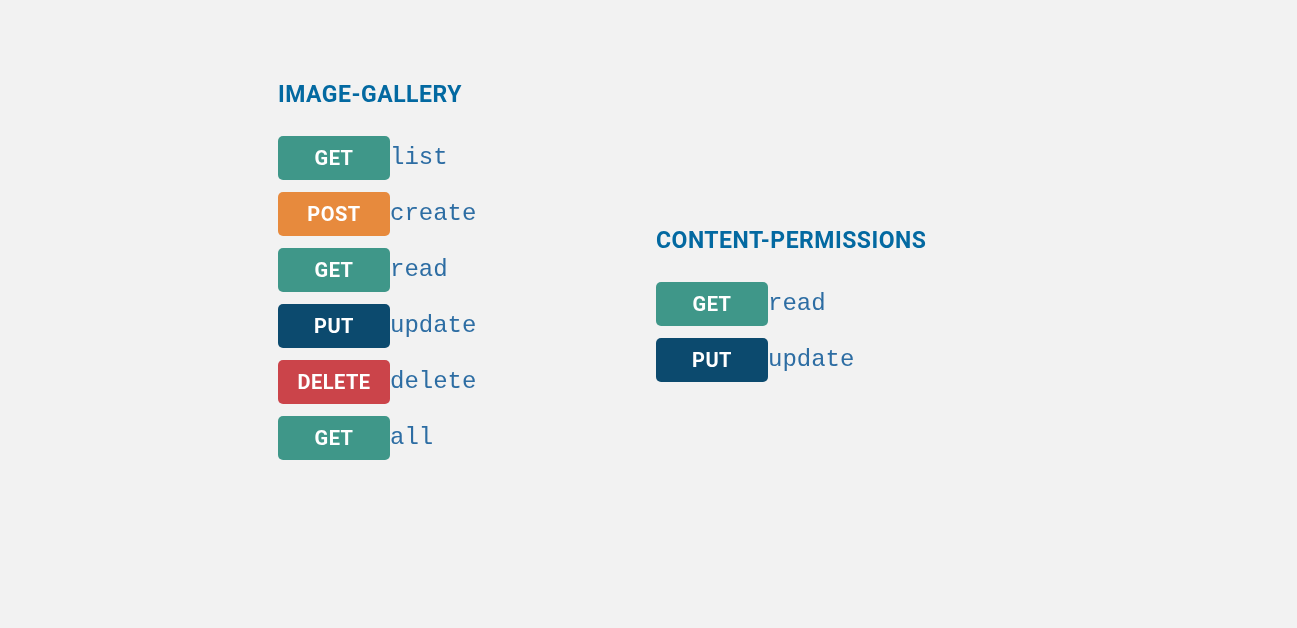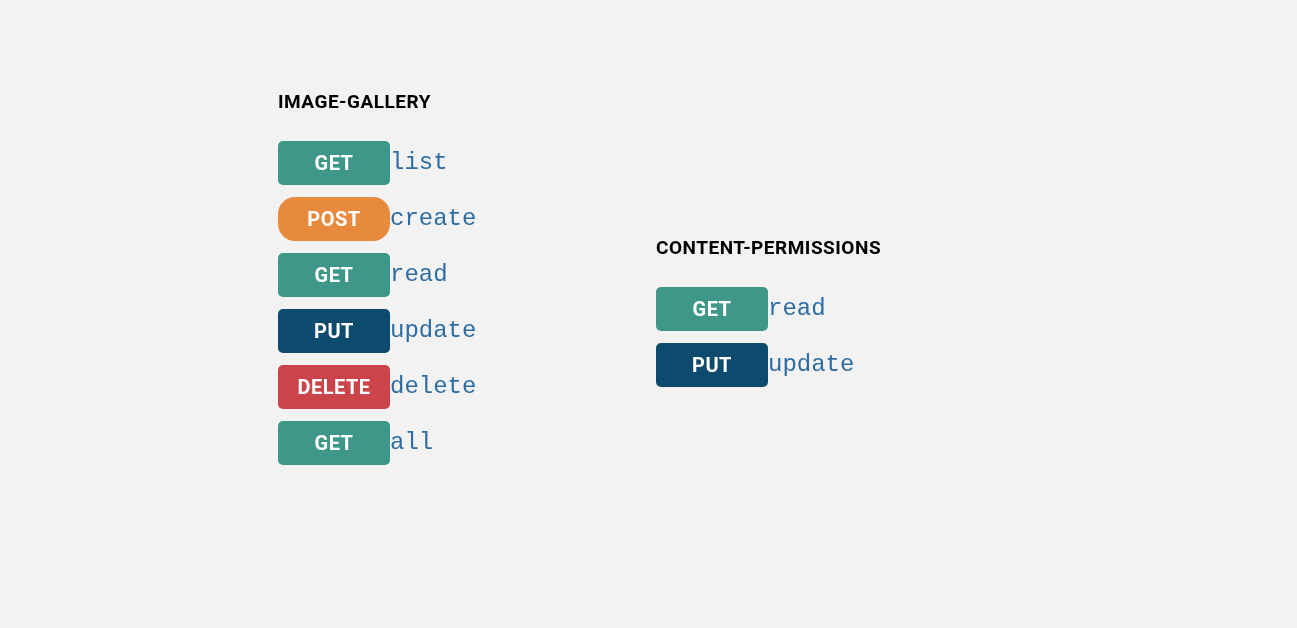--- a/index.html
+++ b/index.html
@@ -12,47 +12,47 @@
   }
   .canvas {
     position: relative;
     width: 1297px;
     height: 628px;
   }
   .group {
     position: absolute;
   }
   .group-title {
-    font-size: 19px;
+    font-size: 23px;
     font-weight: 700;
     letter-spacing: 0.5px;
-    color: #000000;
+    color: #0369a1;
     text-transform: uppercase;
-    margin: 14px 0 28px 0;
+    margin: 5px 0 28px 0;
   }
   .endpoint-row {
     display: flex;
     align-items: center;
     margin-bottom: 12px;
   }
   .method-badge {
     display: inline-flex;
     align-items: center;
     justify-content: center;
     width: 112px;
     height: 44px;
     border-radius: 5px;
     color: #ffffff;
     font-size: 20px;
     font-weight: 700;
     letter-spacing: 0.5px;
     box-sizing: border-box;
   }
   .method-get    { background: #3f9789; }
-  .method-post   { background: #e78a3d; border-radius: 17px; }
+  .method-post   { background: #e78a3d; }
   .method-put    { background: #0c4a6e; }
   .method-delete { background: #cb444a; }
   .op-name {
     font-family: "SFMono-Regular", Consolas, "Liberation Mono", Menlo, Courier, monospace;
     font-size: 24px;
     color: #2d6da3;
     line-height: 1;
   }
 </style>
 </head>

